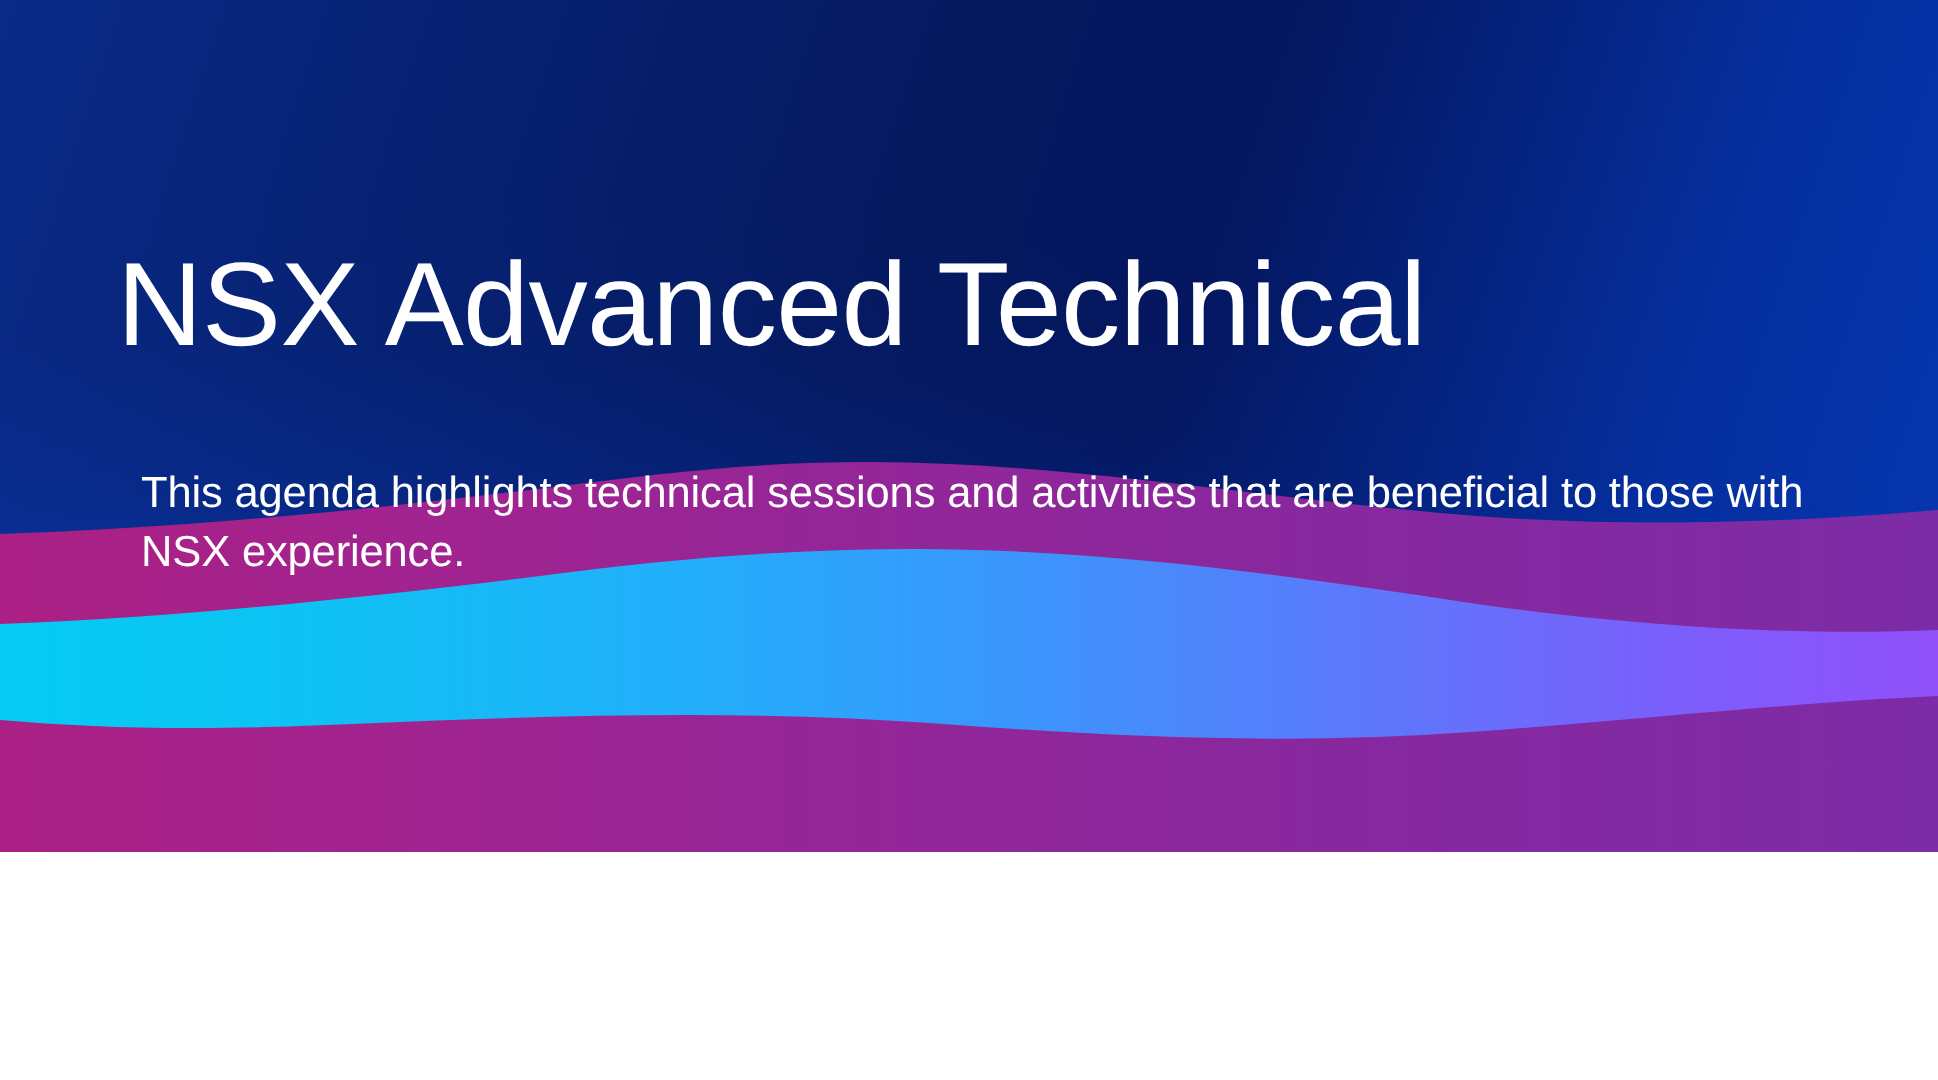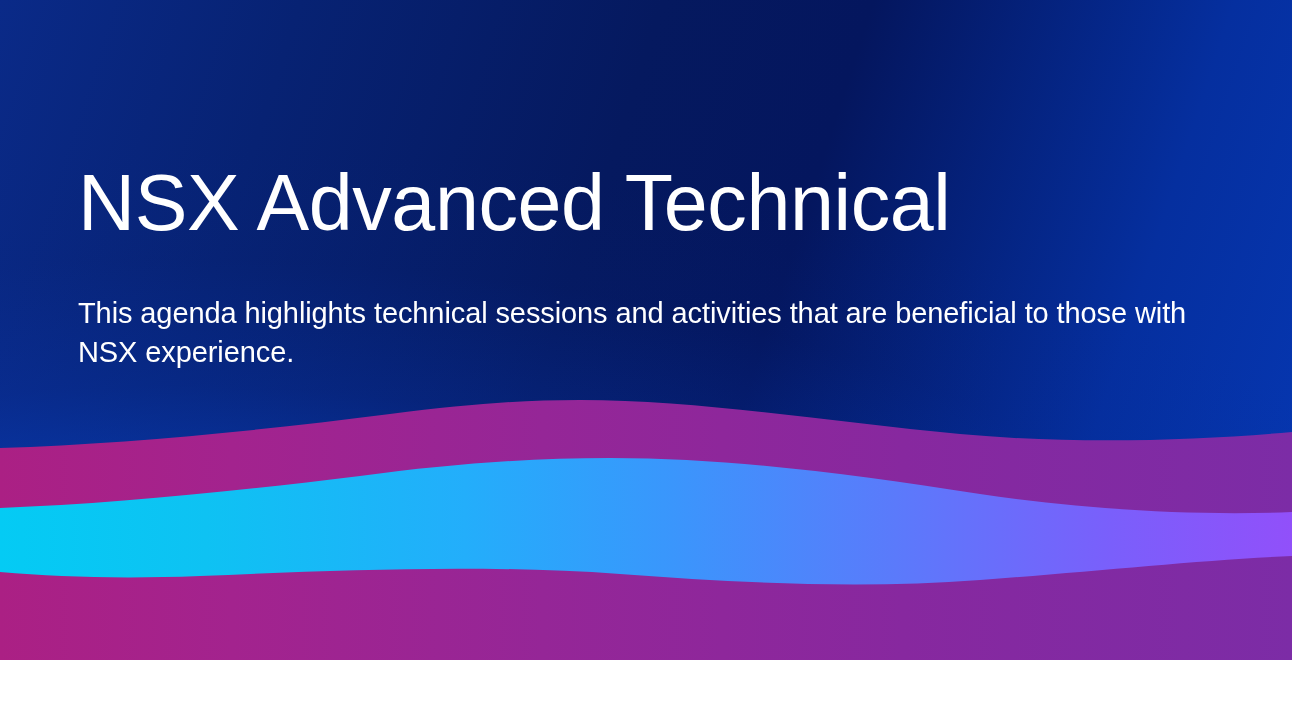--- a/index.html
+++ b/index.html
@@ -11,21 +11,21 @@
 
   body {
     font-family: "Liberation Sans", sans-serif;
     -webkit-font-smoothing: antialiased;
   }
 
   
   .slide {
     position: relative;
     width: 1292px;
-    height: 660px;
+    height: 568px;
     overflow: hidden;
     background: #ef4444;
     user-select: none;
   }
 
   
   .slide-bg {
     position: absolute;
     inset: 0;
     background:
@@ -81,21 +81,21 @@
     font-weight: 300;
     letter-spacing: -0.4px;
     line-height: 1.0;
     white-space: nowrap;
   }
 
   .slide-subtitle {
     position: absolute;
     top: 294px;
     left: 0;
-    margin: 0;
+    margin: 16px;
     width: 1160px;
     color: #ffffff;
     font-family: "Liberation Sans", sans-serif;
     font-size: 29px;
     font-weight: 400;
     letter-spacing: -0.1px;
     line-height: 39px;
   }
 </style>
 </head>

